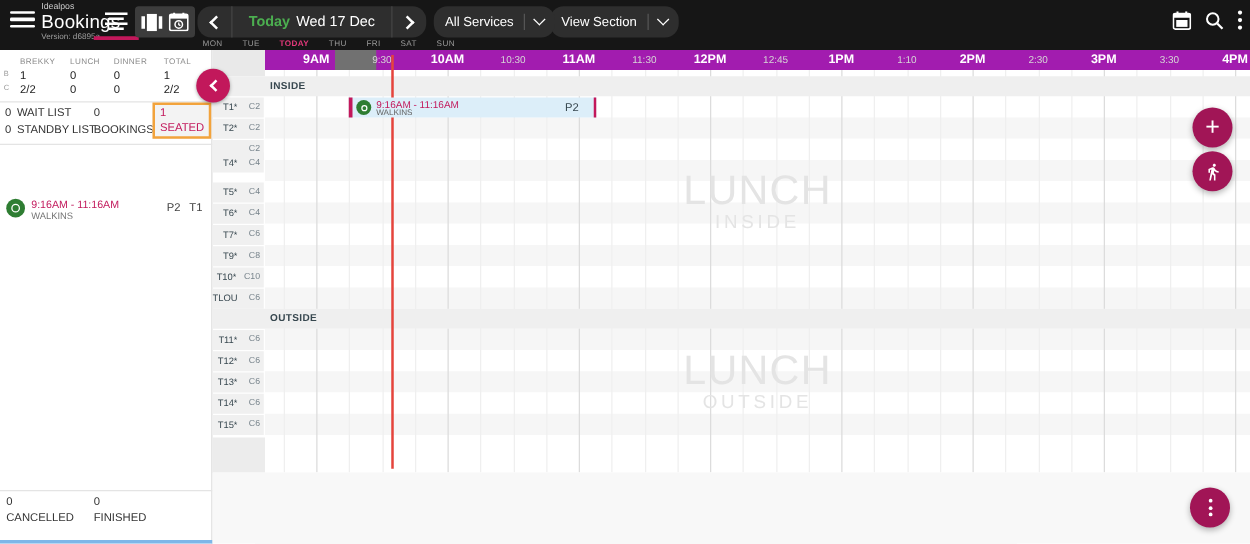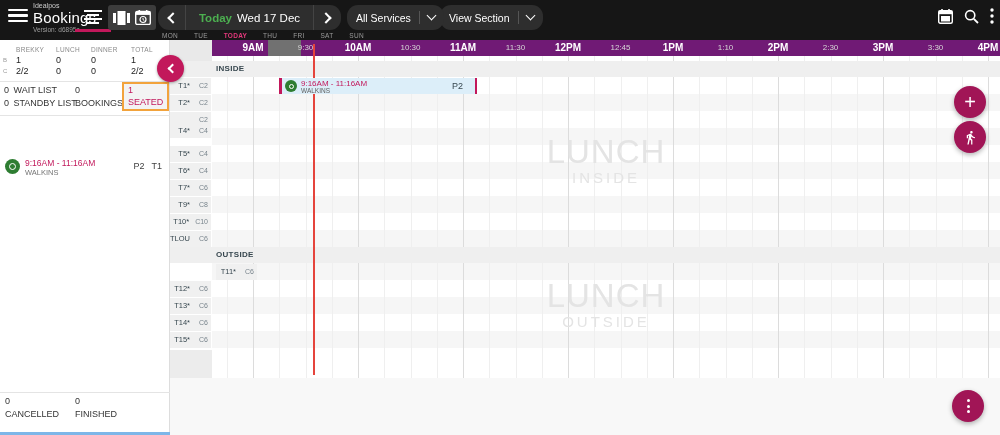--- a/index.html
+++ b/index.html
@@ -59,21 +59,21 @@
   .bottom-counts{position:absolute;left:0;top:355px;width:170px;font-size:9px;color:#333;}
   .bottom-counts .blk{position:absolute;top:0;line-height:12.5px;}
   .blue-bar{position:absolute;left:0;top:392px;width:170px;height:3px;background:#7db6e8;}
 
   
   .collapse-fab{position:absolute;left:157px;top:55px;width:27px;height:27px;border-radius:50%;background:var(--brand);display:flex;align-items:center;justify-content:center;cursor:pointer;box-shadow:0 1px 3px rgba(0,0,0,.35);z-index:30;}
 
   
   .label-col-top{position:absolute;left:170px;top:40px;width:42px;height:21px;background:#e9e9e9;}
   .label-col-bottom{position:absolute;left:170px;top:350px;width:42px;height:28px;background:#ececec;}
-  .time-header{position:absolute;left:212px;top:40px;width:788px;height:16px;background:#701a75;overflow:hidden;}
+  .time-header{position:absolute;left:212px;top:40px;width:788px;height:16px;background:#a21caf;overflow:hidden;}
   .slot-hl{position:absolute;left:56px;top:0;width:33px;height:16px;background:#717171;}
   #time-ticks span{position:absolute;top:0;width:44px;text-align:center;line-height:16px;color:#d6d6d6;font-size:8px;}
   #time-ticks span.hour{color:#fff;font-size:10px;font-weight:700;}
   #grid{position:absolute;left:212px;top:56px;width:788px;height:322px;background:#fff;overflow:hidden;}
   .grid-row{position:absolute;left:0;width:788px;height:17px;}
   .vline{position:absolute;top:0;width:1px;height:322px;background:#efefef;}
   .vline.strong{background:#dcdcdc;}
   .band{position:absolute;left:170px;width:830px;height:16px;background:#efefef;font-size:8px;font-weight:700;color:#37474f;line-height:16px;z-index:5;}
   .band span{margin-left:46px;letter-spacing:.3px;}
   .tbl-cell{position:absolute;left:170px;width:41px;height:16px;background:#f0f0f0;display:flex;align-items:center;justify-content:flex-end;padding-right:3px;gap:6px;cursor:pointer;z-index:6;}
@@ -385,21 +385,21 @@
         <span class="cap">C8</span>
       </div>
       <div class="tbl-cell" style="top: 213.5px;">
         <span class="nm">T10*</span>
         <span class="cap">C10</span>
       </div>
       <div class="tbl-cell" style="top: 230.5px;">
         <span class="nm">TLOUN...</span>
         <span class="cap">C6</span>
       </div>
-      <div class="tbl-cell" style="top: 263.5px; margin-left: 46px;">
+      <div class="tbl-cell" style="top: 263.5px;">
         <span class="nm">T11*</span>
         <span class="cap">C6</span>
       </div>
       <div class="tbl-cell" style="top: 280.5px;">
         <span class="nm">T12*</span>
         <span class="cap">C6</span>
       </div>
       <div class="tbl-cell" style="top: 297.5px;">
         <span class="nm">T13*</span>
         <span class="cap">C6</span>

